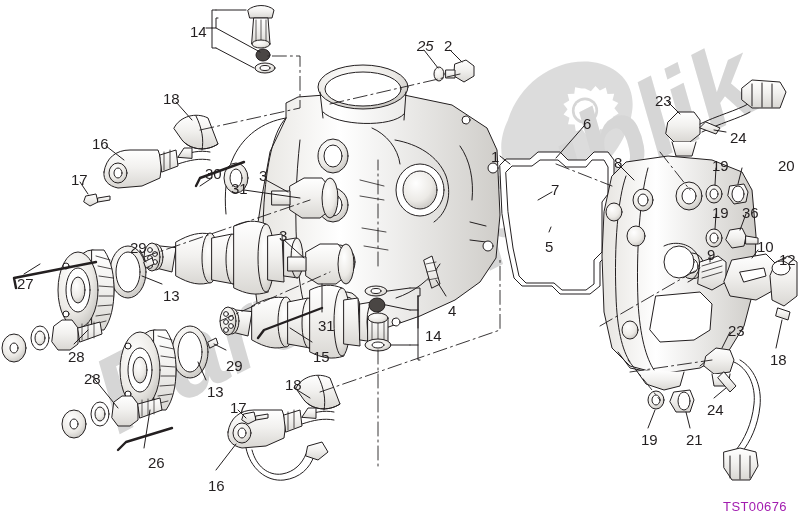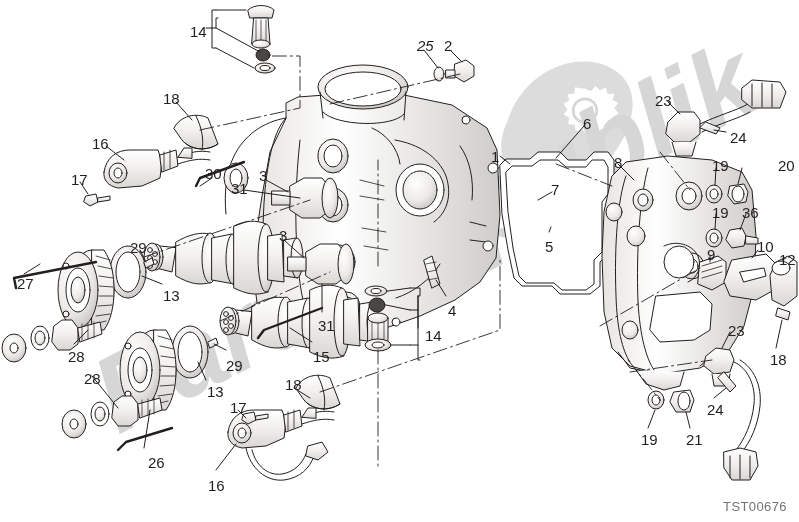--- a/index.html
+++ b/index.html
@@ -2,21 +2,21 @@
 <html><head>
 <meta charset="utf-8">
 <style>
   html,body{margin:0;padding:0;background:#fff;}
   body{width:799px;height:522px;font-family:"Liberation Sans",sans-serif;overflow:hidden;}
   #stage{position:relative;width:799px;height:522px;background:#ffffff;}
   #svgwrap{position:absolute;inset:0;}
   svg{display:block;}
   .lbl{position:absolute;font-family:"Liberation Sans",sans-serif;font-size:15px;color:#231f20;
        line-height:1;white-space:nowrap;user-select:none;}
-  .code{position:absolute;right:12px;bottom:8px;font-size:13px;color:#737373;letter-spacing:.4px;margin-left:39px;}
+  .code{position:absolute;right:12px;bottom:8px;font-size:13px;color:#a21caf;letter-spacing:.4px;margin-left:39px;}
   .wm{position:absolute;left:0;top:0;width:799px;height:522px;pointer-events:none;}
 </style>
 </head>
 <body>
 
 <div id="stage">
 
   <svg class="wm" viewBox="0 0 799 522">
     <g fill="#d6d6d6">
 

